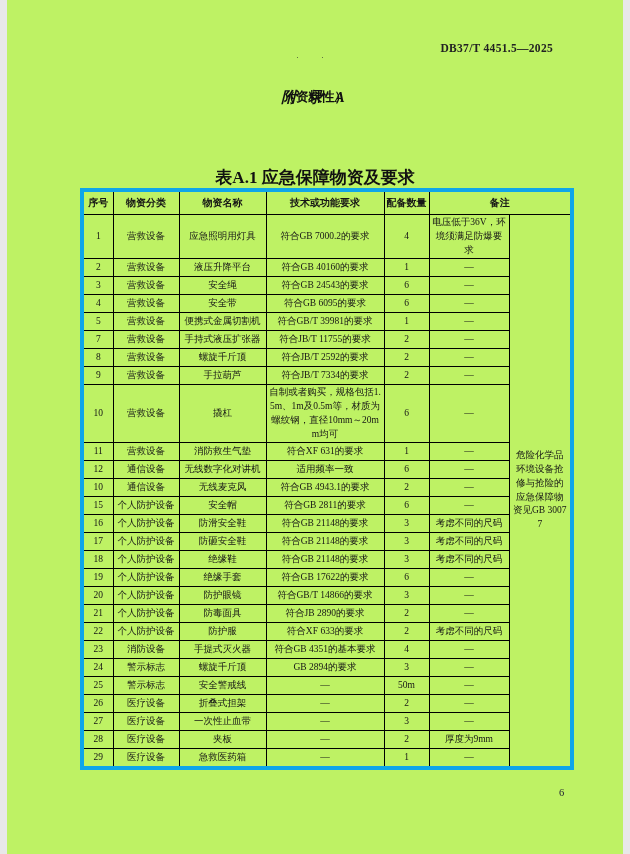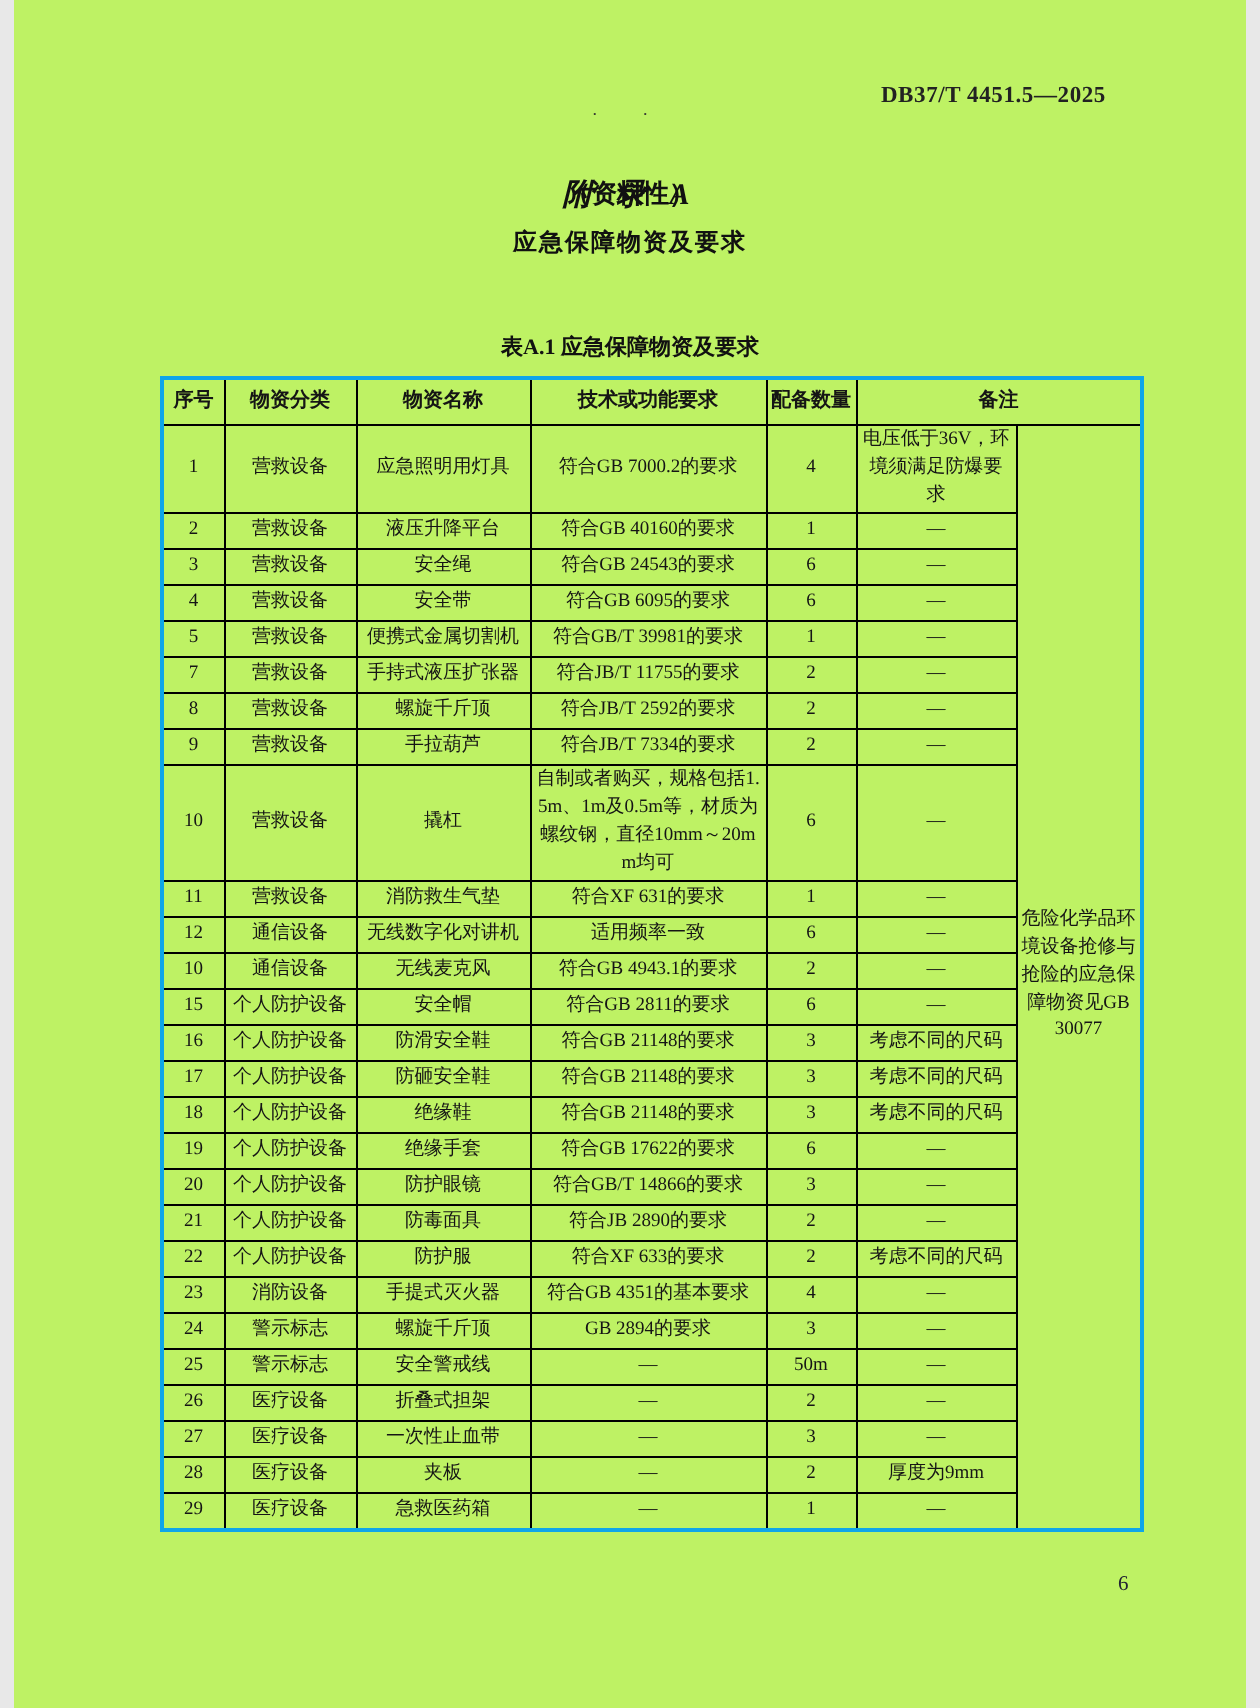--- a/index.html
+++ b/index.html
@@ -25,28 +25,28 @@
   .t1 { top:88px;  font-size:15px; letter-spacing:4px;font-style:italic; }
   .t2 { top:88px;  font-size:13px; }
   .t3 { top:113px; font-size:12px; letter-spacing:1px; }
   .clause {
     position:absolute; top:140px; left:73px; width:490px;
     font-size:11px; color:#111;
   }
   .clause b { margin-right:8px; }
   .table-caption {
     position:absolute; top:166px; left:0; width:100%;
-    text-align:center; font-size:11px; font-weight:bold; color:#111;
+    text-align:center; font-size:17px; font-weight:bold; color:#111;
   }
   table.main {
     position:absolute; top:188px; left:73px;
     width:490px;
     border-collapse:collapse;
     table-layout:fixed;
-    border:2px solid #0ea5e9;
+    border:4px solid #0ea5e9;
   }
   table.main th, table.main td {
     border:1px solid #000;
     text-align:center; vertical-align:middle;
     padding:1px 2px;
     font-size:9.5px; line-height:1.45;
     color:#151515;
     overflow:hidden;
     word-break:break-all;
   }
@@ -66,21 +66,20 @@
 <body>
 
 <div class="doc">
 
   <div class="doc-number">DB37/T 4451.5—2025</div>
 
   <div class="center-dots">· ·</div>
 
   <div class="title-line t1">附 录 A</div>
   <div class="title-line t2">（资料性）</div>
-  <div class="title-line t3">应急保障物资及要求</div>
 
 
   <div class="table-caption">表A.1 应急保障物资及要求</div>
 
   <table class="main">
     <colgroup>
       <col style="width:31px">
         <col style="width:66px">
         <col style="width:87px">
       <col style="width:118px">

